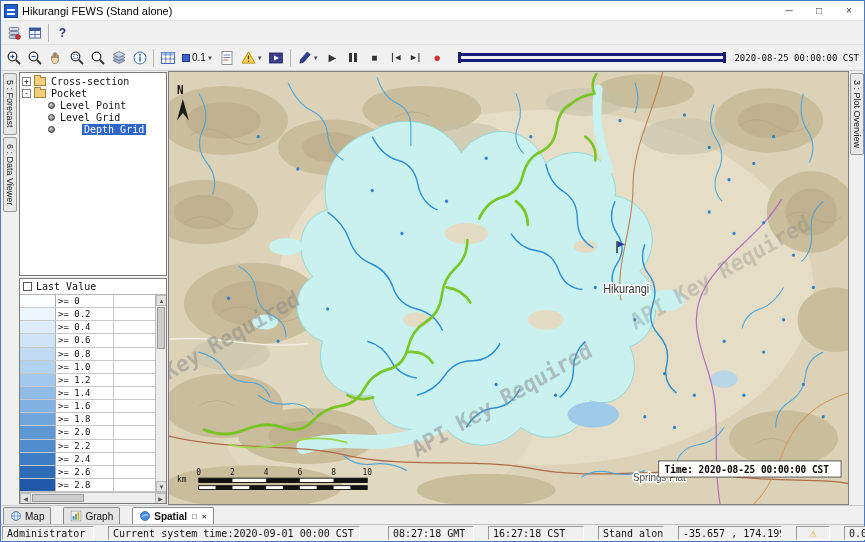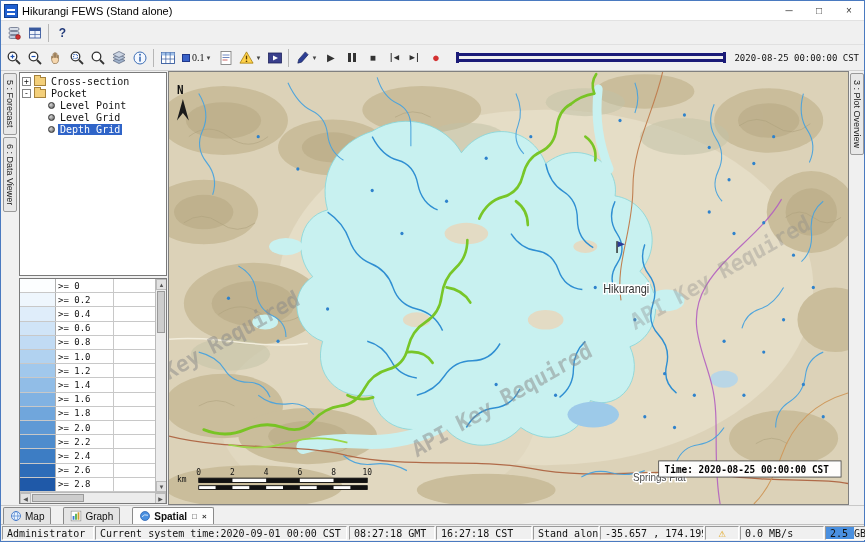--- a/index.html
+++ b/index.html
@@ -24,21 +24,21 @@
   .toolbar1 { height:24px; display:flex; align-items:center; padding:0 2px; background:#f0f0f0; border-bottom:1px solid #e0e0e0; flex:0 0 auto; }
   .toolbar2 { height:26px; display:flex; align-items:center; padding:0 2px; background:#f0f0f0; border-bottom:1px solid #d0d0d0; flex:0 0 auto; }
   .tbtn { width:21px; height:21px; display:flex; align-items:center; justify-content:center; border:1px solid transparent; border-radius:2px; flex:0 0 auto; }
   .tsep { width:1px; height:18px; background:#b6b6b6; margin:0 3px; flex:0 0 auto; }
   .glyph { font-size:10px; color:#333; line-height:1; }
   .glyph.mono { font-family:"DejaVu Sans Mono", monospace; font-weight:bold; font-size:9px; }
   .record-dot { font-size:13px; color:#d33030; line-height:1; }
   .caret { font-size:6px; color:#444; margin-left:1px; }
   .interval-ctl { display:flex; align-items:center; padding:0 3px; height:21px; }
   .interval-sq { width:8px; height:8px; background:#3a62c8; border:1px solid #20388a; margin-right:2px; }
-  .interval-val { font-size:10px; font-family:Liberation Serif, serif; }
+  .interval-val { font-size:10px; font-family:Liberation Sans, sans-serif; }
   .pause-bars { display:flex; gap:2px; }
   .pause-bars i { width:3px; height:9px; background:#333; display:block; }
   .timeline { flex:1 1 auto; height:13px; margin:0 8px 0 10px; position:relative; min-width:120px; }
   .timeline .bar { position:absolute; left:0; right:0; height:3px; background:#1b1b78; }
   .timeline .bar.t { top:2px; } .timeline .bar.b { top:8px; }
   .timeline .cap { position:absolute; width:3px; height:11px; top:1px; background:#1b1b78; }
   .timeline .cap.l { left:0; } .timeline .cap.r { right:0; }
   .tb-datetime { font-family:"DejaVu Sans Mono", monospace; font-size:9px; margin-right:3px; white-space:nowrap; }
   
   .main { flex:1 1 auto; display:flex; overflow:hidden; background:#f0f0f0; }
@@ -50,21 +50,21 @@
   .left-panel { width:150px; flex:0 0 auto; display:flex; flex-direction:column; padding:1px; background:#f0f0f0; }
   .tree-box { height:204px; background:#fff; border:1px solid #7a7a7a; overflow:hidden; padding:2px 0 0 2px;
               font-family:"DejaVu Sans Mono", monospace; font-size:10px; flex:0 0 auto; }
   .trow { display:flex; align-items:center; height:12px; gap:3px; white-space:nowrap; }
   .trow.indent { padding-left:26px; }
   .expander { width:9px; height:9px; border:1px solid #848484; background:#fff; font-size:8px; line-height:7px; text-align:center; flex:0 0 auto; }
   .folder { width:12px; height:9px; background:#f3cf7a; border:1px solid #a5823c; position:relative; flex:0 0 auto; }
   .folder::before { content:""; position:absolute; top:-3px; left:-1px; width:5px; height:2px; background:#f3cf7a; border:1px solid #a5823c; border-bottom:none; }
   .dot { width:7px; height:7px; border-radius:50%; background:radial-gradient(circle at 35% 35%, #d8d8d8, #555); border:1px solid #333; flex:0 0 auto; }
   .tlabel { padding:0 2px; }
-  .tlabel.sel { background:#2f64c8; color:#fff; }
+  .tlabel.sel { background:#2f64c8; color:#fff;margin-left:24px; }
   
   .legend-box { flex:1 1 auto; margin-top:2px; background:#fff; border:1px solid #7a7a7a; display:flex; flex-direction:column; overflow:hidden; }
   .lastvalue { height:16px; display:flex; align-items:center; gap:4px; padding:0 3px; border-bottom:1px solid #b8b8b8;
                font-family:"DejaVu Sans Mono", monospace; font-size:10px; flex:0 0 auto; }
   .checkbox { width:9px; height:9px; border:1px solid #555; background:#fff; flex:0 0 auto; }
   .legend-body { flex:1 1 auto; display:flex; overflow:hidden; }
   .legend-rows { flex:1 1 auto; display:flex; flex-direction:column; }
   .lrow { flex:1 1 auto; display:flex; align-items:stretch; border-bottom:1px solid #c8c8c8; font-family:"DejaVu Sans Mono", monospace; font-size:9px; }
   .swatch { width:36px; border-right:1px solid #b0b0b0; flex:0 0 auto; }
   .llabel { width:58px; border-right:1px solid #c8c8c8; display:flex; align-items:center; padding-left:2px; flex:0 0 auto; }
@@ -81,21 +81,21 @@
   
   .bottom-tabs { height:19px; display:flex; align-items:flex-end; gap:12px; padding:1px 2px 0 2px; background:#f0f0f0; border-top:1px solid #c8c8c8; flex:0 0 auto; }
   .btab { display:flex; align-items:center; gap:3px; height:17px; padding:0 6px; border:1px solid #8a8a8a; border-bottom:none;
           background:#e4e4e4; border-radius:2px 2px 0 0; font-size:10px; }
   .btab.active { background:#fdfdfd; font-weight:bold; }
   .tabctl { font-size:8px; color:#333; margin-left:2px; }
   
   .logs-row { height:18px; background:#f0f0f0; display:flex; align-items:center; padding:0 2px; border-top:1px solid #d8d8d8; flex:0 0 auto; }
   .logs-btn { padding:0 7px; height:15px; font-size:10px; background:#e8e8e8; border:1px solid; border-color:#fff #8a8a8a #8a8a8a #fff; }
   
-  .statusbar { height:17px; display:flex; align-items:stretch; gap:1px; background:#f0f0f0; border-top:1px solid #c0c0c0; padding:1px 1px;
+  .statusbar { height:17px; display:flex; align-items:stretch; gap:14px; background:#f0f0f0; border-top:1px solid #c0c0c0; padding:1px 1px;
                font-family:"DejaVu Sans Mono", monospace; font-size:10px; flex:0 0 auto; }
   .sb-cell { display:flex; align-items:center; padding:0 4px; background:#f0f0f0; border:1px solid; border-color:#9a9a9a #ffffff #ffffff #9a9a9a;
              white-space:nowrap; overflow:hidden; flex:0 0 auto; }
   .sb-spacer { flex:1 1 auto; }
   .sb-warning { color:#e0a010; font-size:12px; }
   .mem-cell { position:relative; }
   .mem-fill { position:absolute; left:0; top:0; bottom:0; width:55%; background:#4a90e0; }
   .mem-text { position:relative; }
   svg text { font-family:"DejaVu Sans Mono", monospace; }
   svg text.place { font-family:"Liberation Sans", sans-serif; paint-order:stroke; stroke:#ffffff; stroke-width:2.6px; }
@@ -288,20 +288,24 @@
           <span class="dot"></span>
           <span class="tlabel">Level Grid</span>
         </div>
         <div class="trow indent">
           <span class="dot"></span>
           <span class="tlabel sel">Depth Grid</span>
         </div>
       </div>
 
       <div class="legend-box">
+        <div class="lastvalue">
+          <span class="checkbox"></span>
+          <span>Last Value</span>
+        </div>
         <div class="legend-body">
           <div class="legend-rows">
             <div class="lrow">
                 <span class="swatch" style="background: rgb(252, 254, 255);"></span>
                 <span class="llabel">&gt;= 0</span>
                 <span class="lfill"></span>
               </div>
             <div class="lrow">
                 <span class="swatch" style="background: rgb(238, 246, 253);"></span>
                 <span class="llabel">&gt;= 0.2</span>

